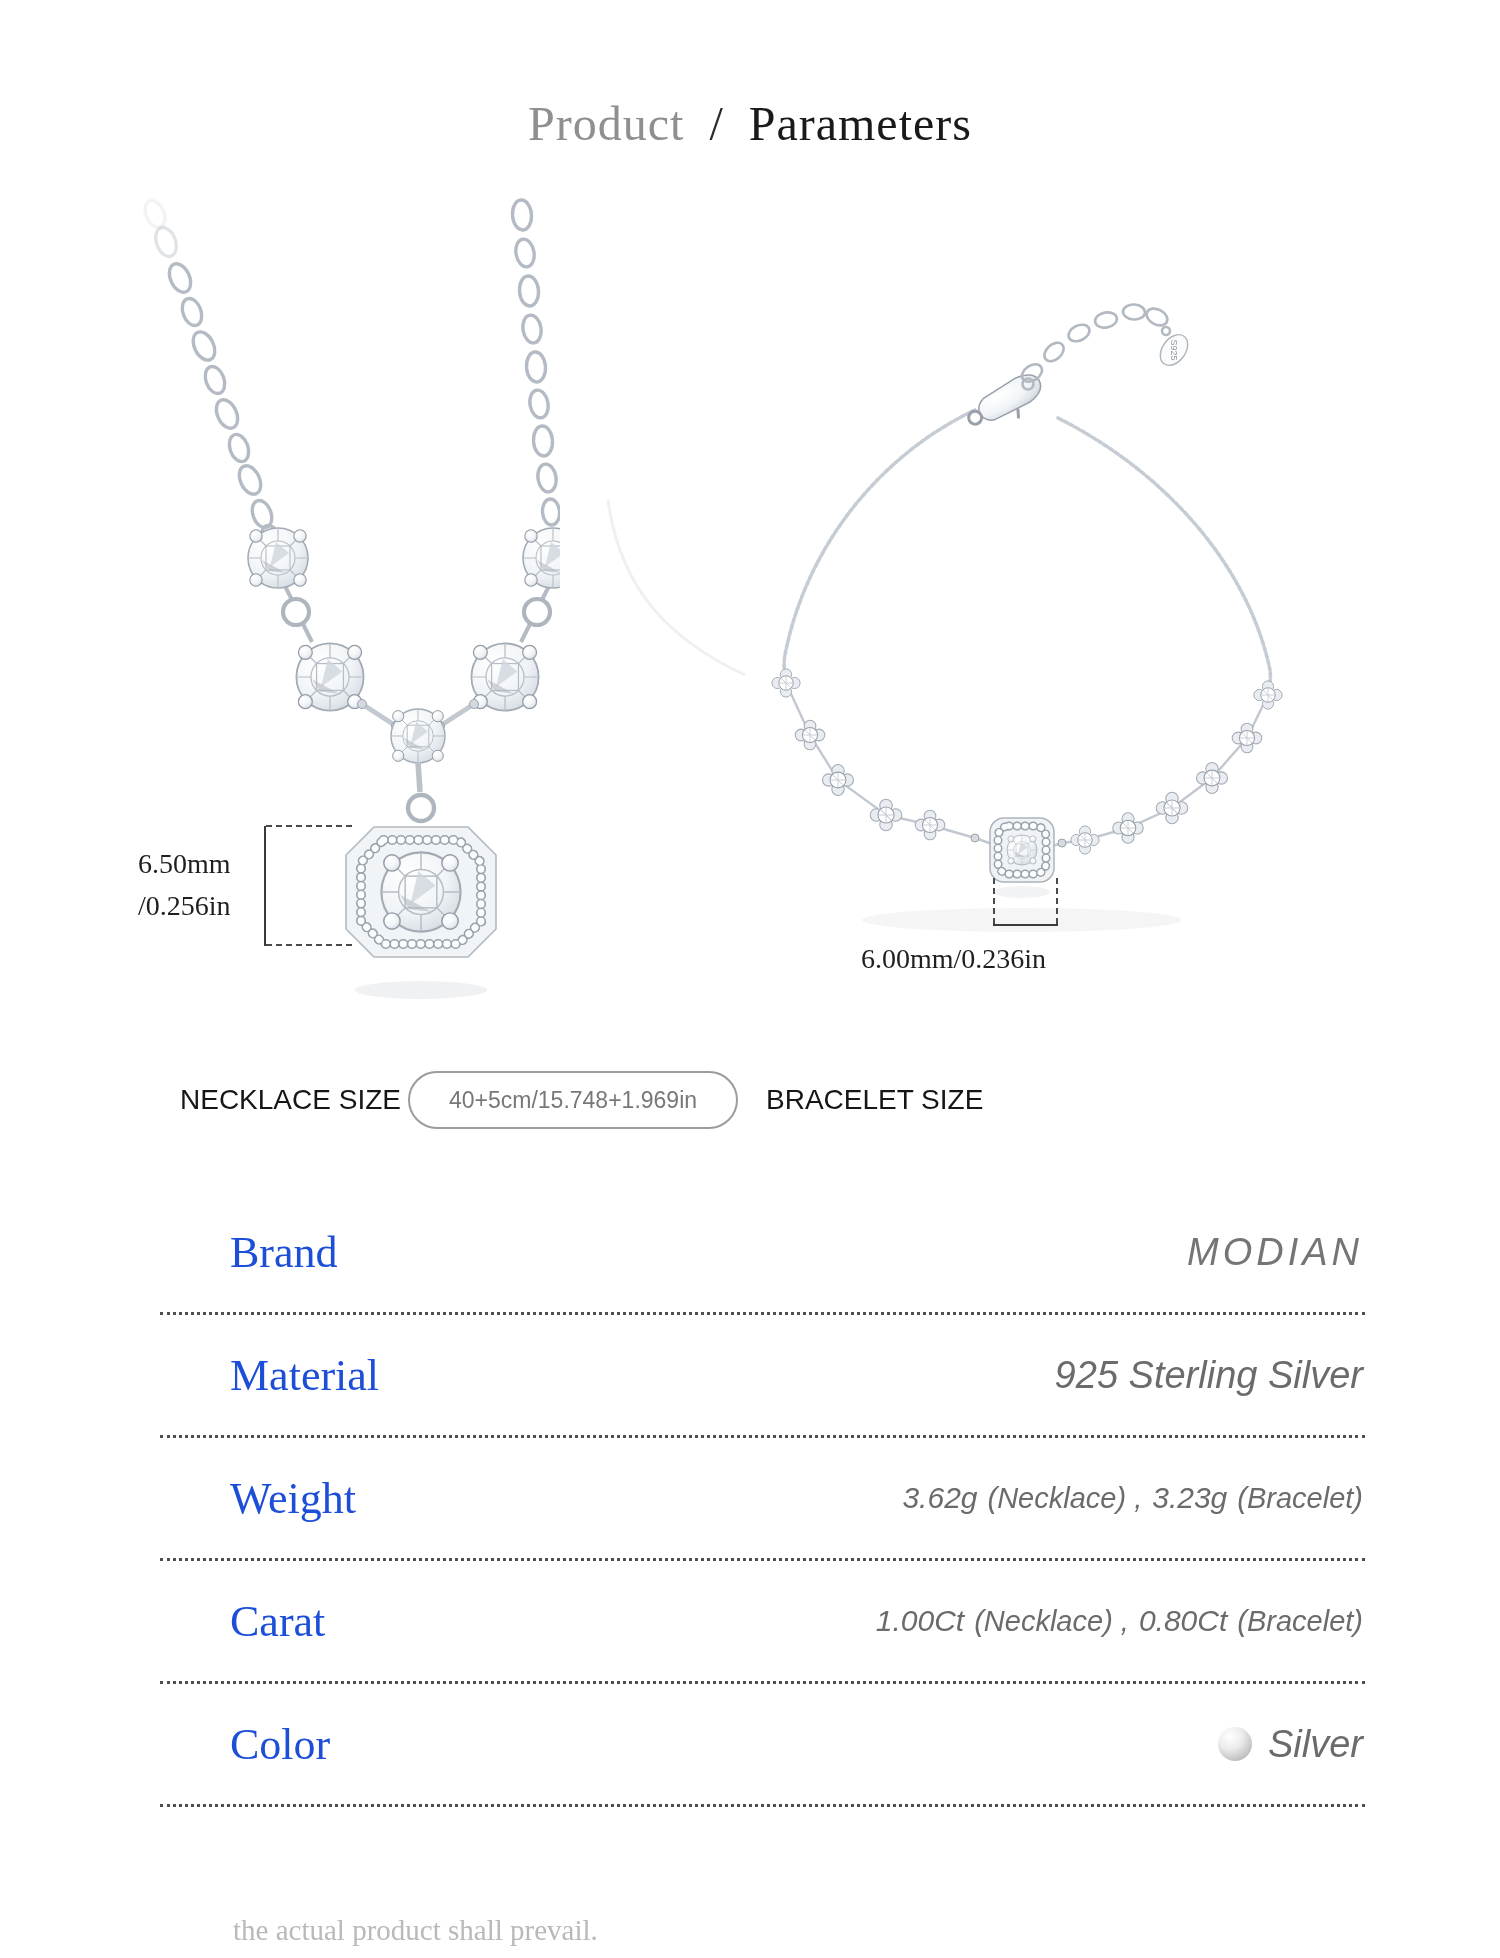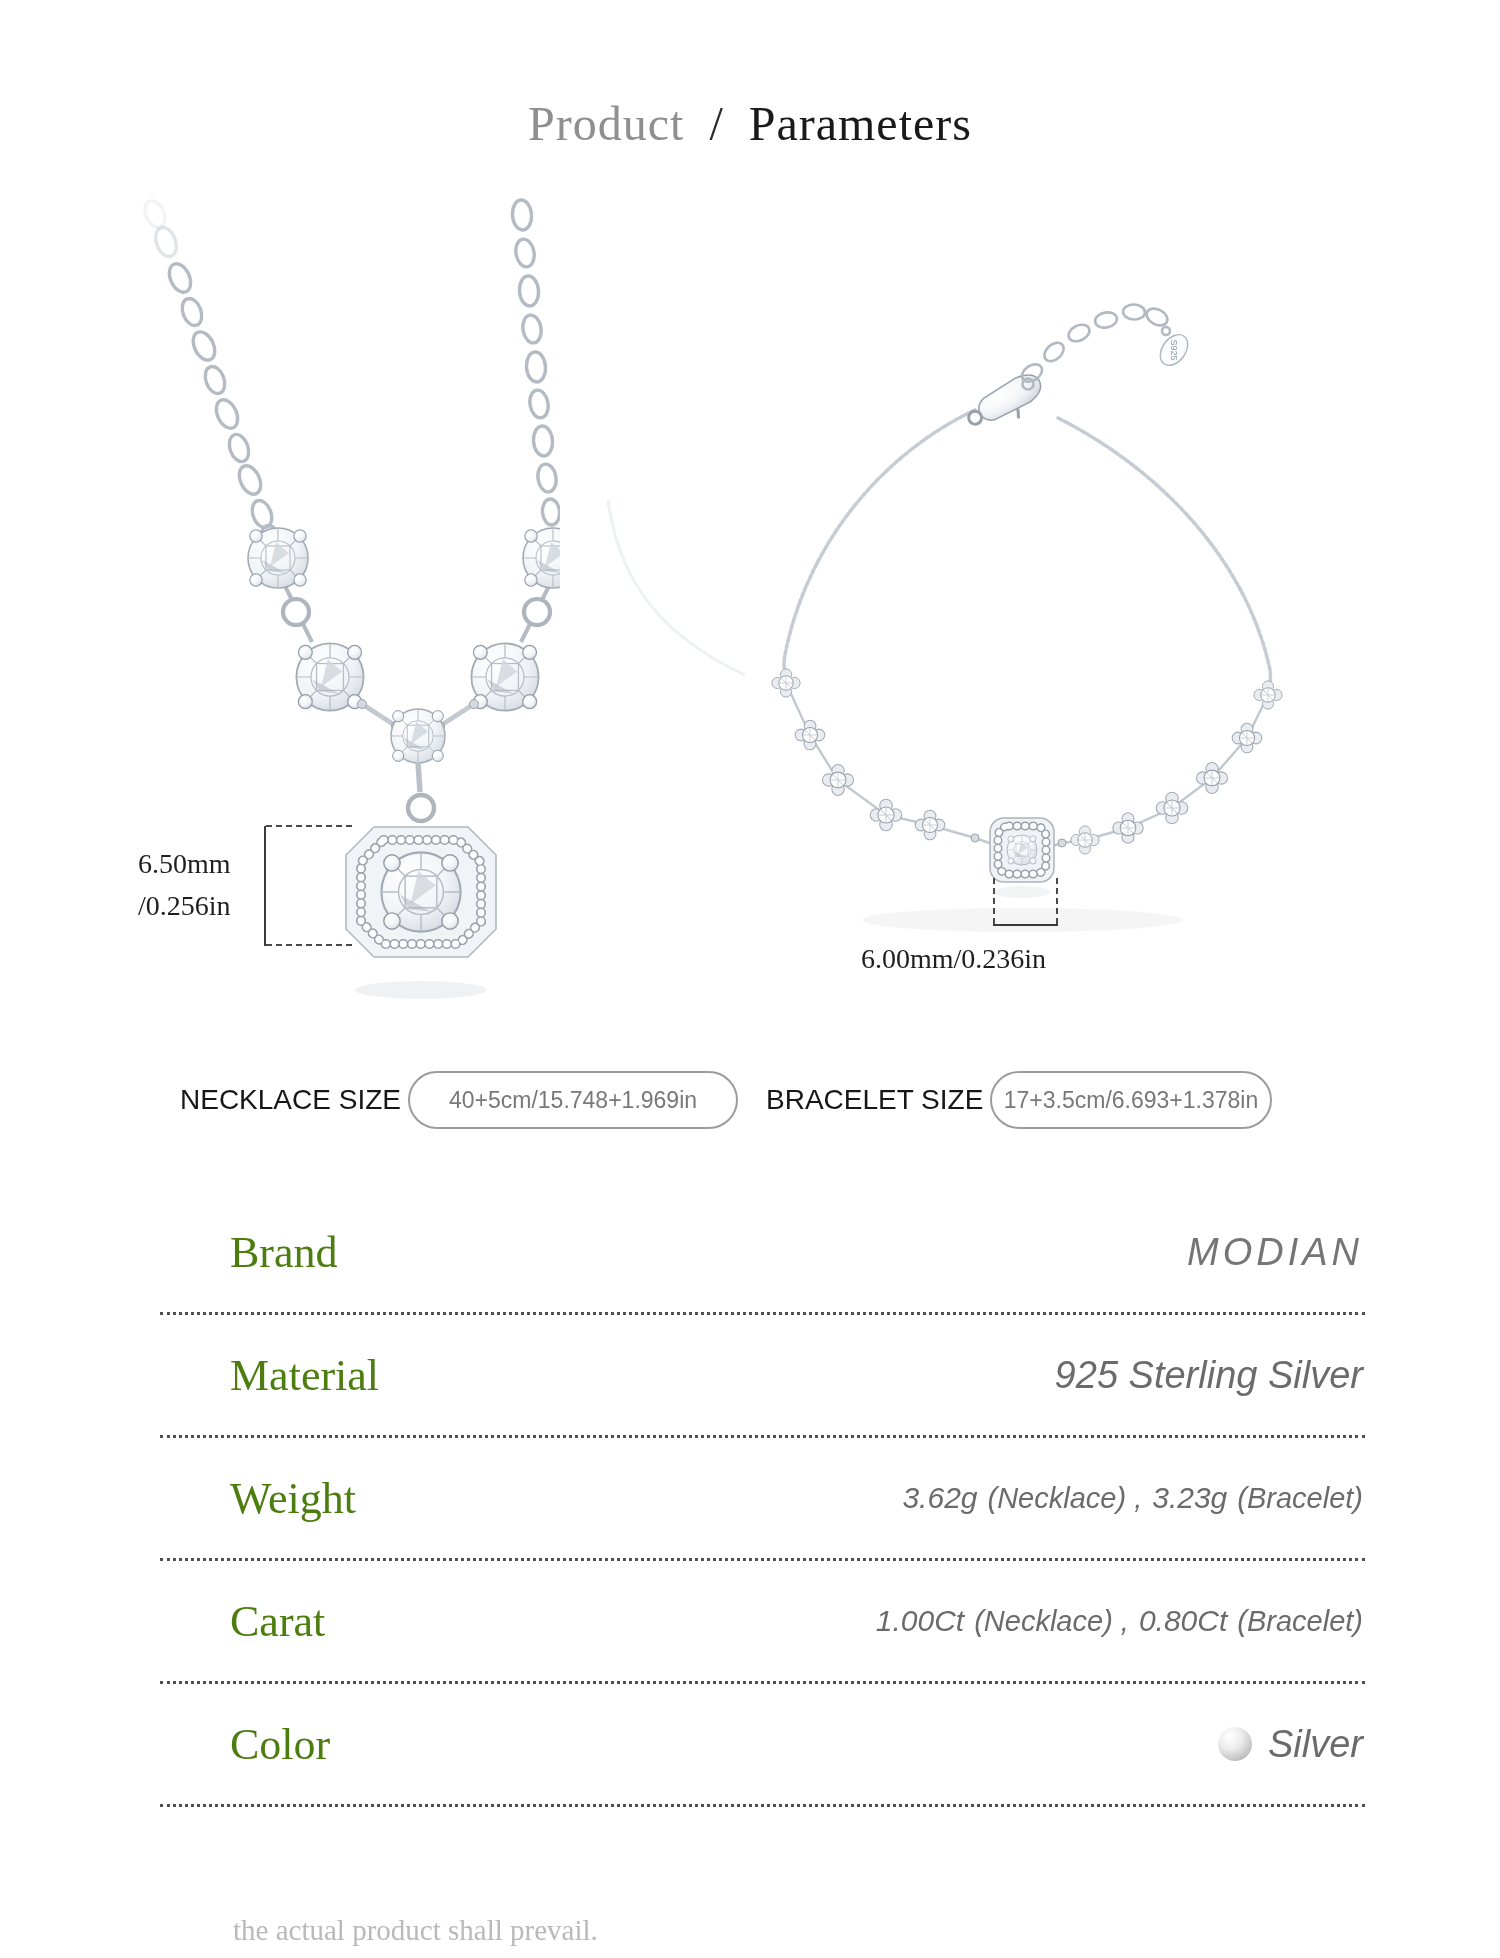--- a/index.html
+++ b/index.html
@@ -28,21 +28,21 @@
   .size-label{top:1071px;height:58px;line-height:58px;font-family:"Liberation Sans",sans-serif;
               font-size:28px;color:#161616;letter-spacing:0px;}
   .pill{top:1071px;height:58px;box-sizing:border-box;border:2px solid #9c9c9c;border-radius:30px;
         font-family:Liberation Sans, sans-serif;font-size:23px;color:#787878;
         text-align:center;line-height:54px;white-space:nowrap;}
 
   
   .spec{left:160px;top:1192px;width:1205px;}
   .trow{height:123px;display:flex;align-items:center;justify-content:space-between;
         box-sizing:border-box;border-bottom:3px dotted #4f4f4f;padding:0 2px 0 70px;}
-  .tlabel{font-size:44px;color:#4d7c0f;}
+  .tlabel{font-size:44px;color:#1d4ed8;}
   .tvalue{font-family:"Liberation Sans",sans-serif;font-style:italic;color:#6b6b6b;
           font-size:38px;display:flex;align-items:baseline;white-space:nowrap;}
   .tvalue .vb{font-size:30px;}
   .tvalue .vs{font-size:29px;margin:16px 10px;}
   .tvalue .vs.last{margin-right:0;}
   .brand-val{letter-spacing:4px;color:#757575;}
   .color-wrap{display:flex;align-items:center;}
   .swatch{width:34px;height:34px;border-radius:50%;margin-right:16px;
           background:radial-gradient(circle at 35% 28%, #ffffff 0%, #ececec 38%, #c6c6c6 70%, #9f9f9f 100%);}
 
@@ -229,21 +229,20 @@
   </div>
 
   <div class="abs dash-v" style="left:993px;top:878px;height:46px;"></div>
   <div class="abs dash-v" style="left:1056px;top:878px;height:46px;"></div>
   <div class="abs bar-h" style="left:993px;top:924px;width:65px;"></div>
   <div class="abs measure m-bracelet">6.00mm/0.236in</div>
 
   <div class="abs size-label" style="left:180px;">NECKLACE SIZE</div>
   <div class="abs pill" style="left:408px;width:330px;">40+5cm/15.748+1.969in</div>
   <div class="abs size-label" style="left:766px;">BRACELET SIZE</div>
-  <div class="abs pill" style="left:990px;width:282px;">17+3.5cm/6.693+1.378in</div>
 
   <div class="abs spec">
     <div class="trow">
       <div class="tlabel">Brand</div>
       <div class="tvalue brand-val">MODIAN</div>
     </div>
     <div class="trow">
       <div class="tlabel">Material</div>
       <div class="tvalue">925 Sterling Silver</div>
     </div>

